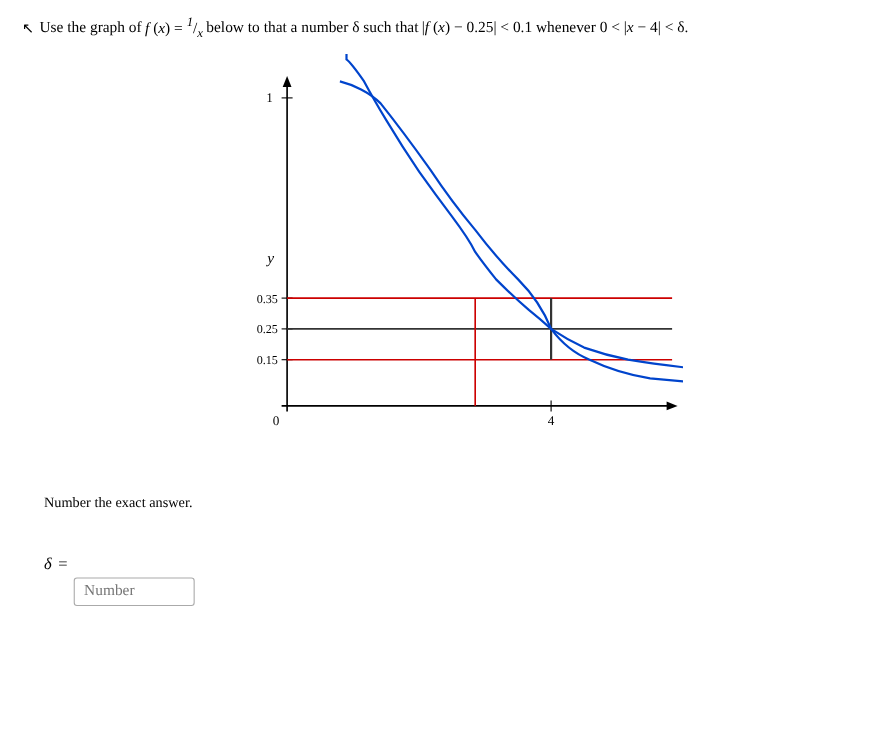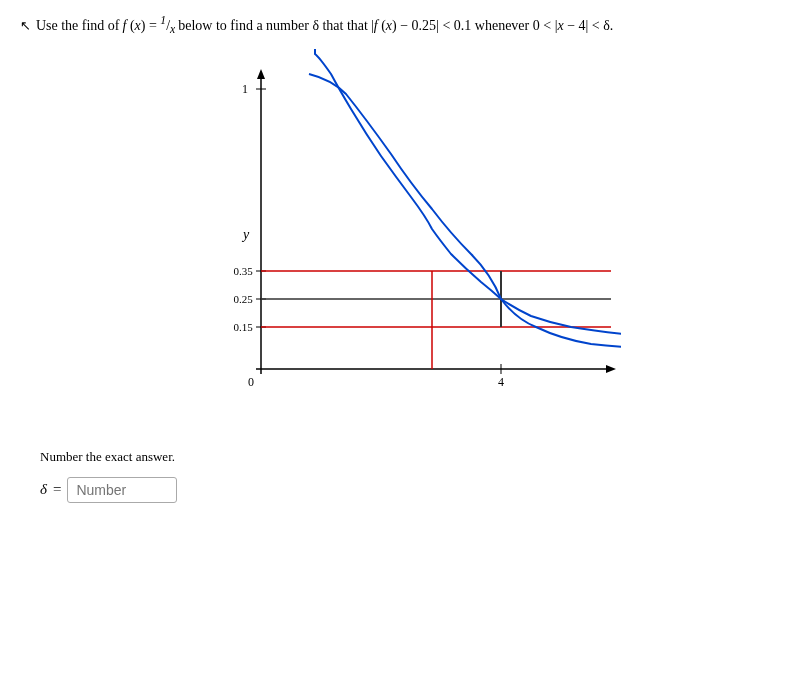--- a/index.html
+++ b/index.html
@@ -57,37 +57,38 @@
       font-size: 15px;
       font-style: italic;
     }
     .delta-input {
       border: 1px solid #aaa;
       border-radius: 3px;
       padding: 4px 8px;
       font-size: 14px;
       width: 110px;
       outline: none;
-      font-family: Liberation Sans, sans-serif;
+      font-family: Liberation Serif, serif;
+      margin-top: 48px;
     }
     .equals-sign {
       font-size: 15px;
     }
   </style>
 </head>
 <body>
 
 <div class="header-text">
   <span class="cursor-icon">↖</span>
-  <span>Use the find of</span>
+  <span>Use the graph of</span>
   <span>
     <i>f</i> (<i>x</i>) =
     <sup style="font-style:italic;">1</sup>/<sub style="font-style:italic;">x</sub>
   </span>
-  <span>below to find a number δ that that</span>
+  <span>below to that a number δ such that</span>
   <span>|<i>f</i> (<i>x</i>) − 0.25| &lt; 0.1 whenever 0 &lt; |<i>x</i> − 4| &lt; δ.</span>
 </div>
 
 <div class="graph-container">
   <div class="graph-area">
     <svg class="graph-svg" viewBox="0 0 430 380">
 
       <line x1="70" y1="25" x2="70" y2="325" stroke="#000" stroke-width="1.5"></line>
 
       <line x1="65" y1="320" x2="420" y2="320" stroke="#000" stroke-width="1.5"></line>

